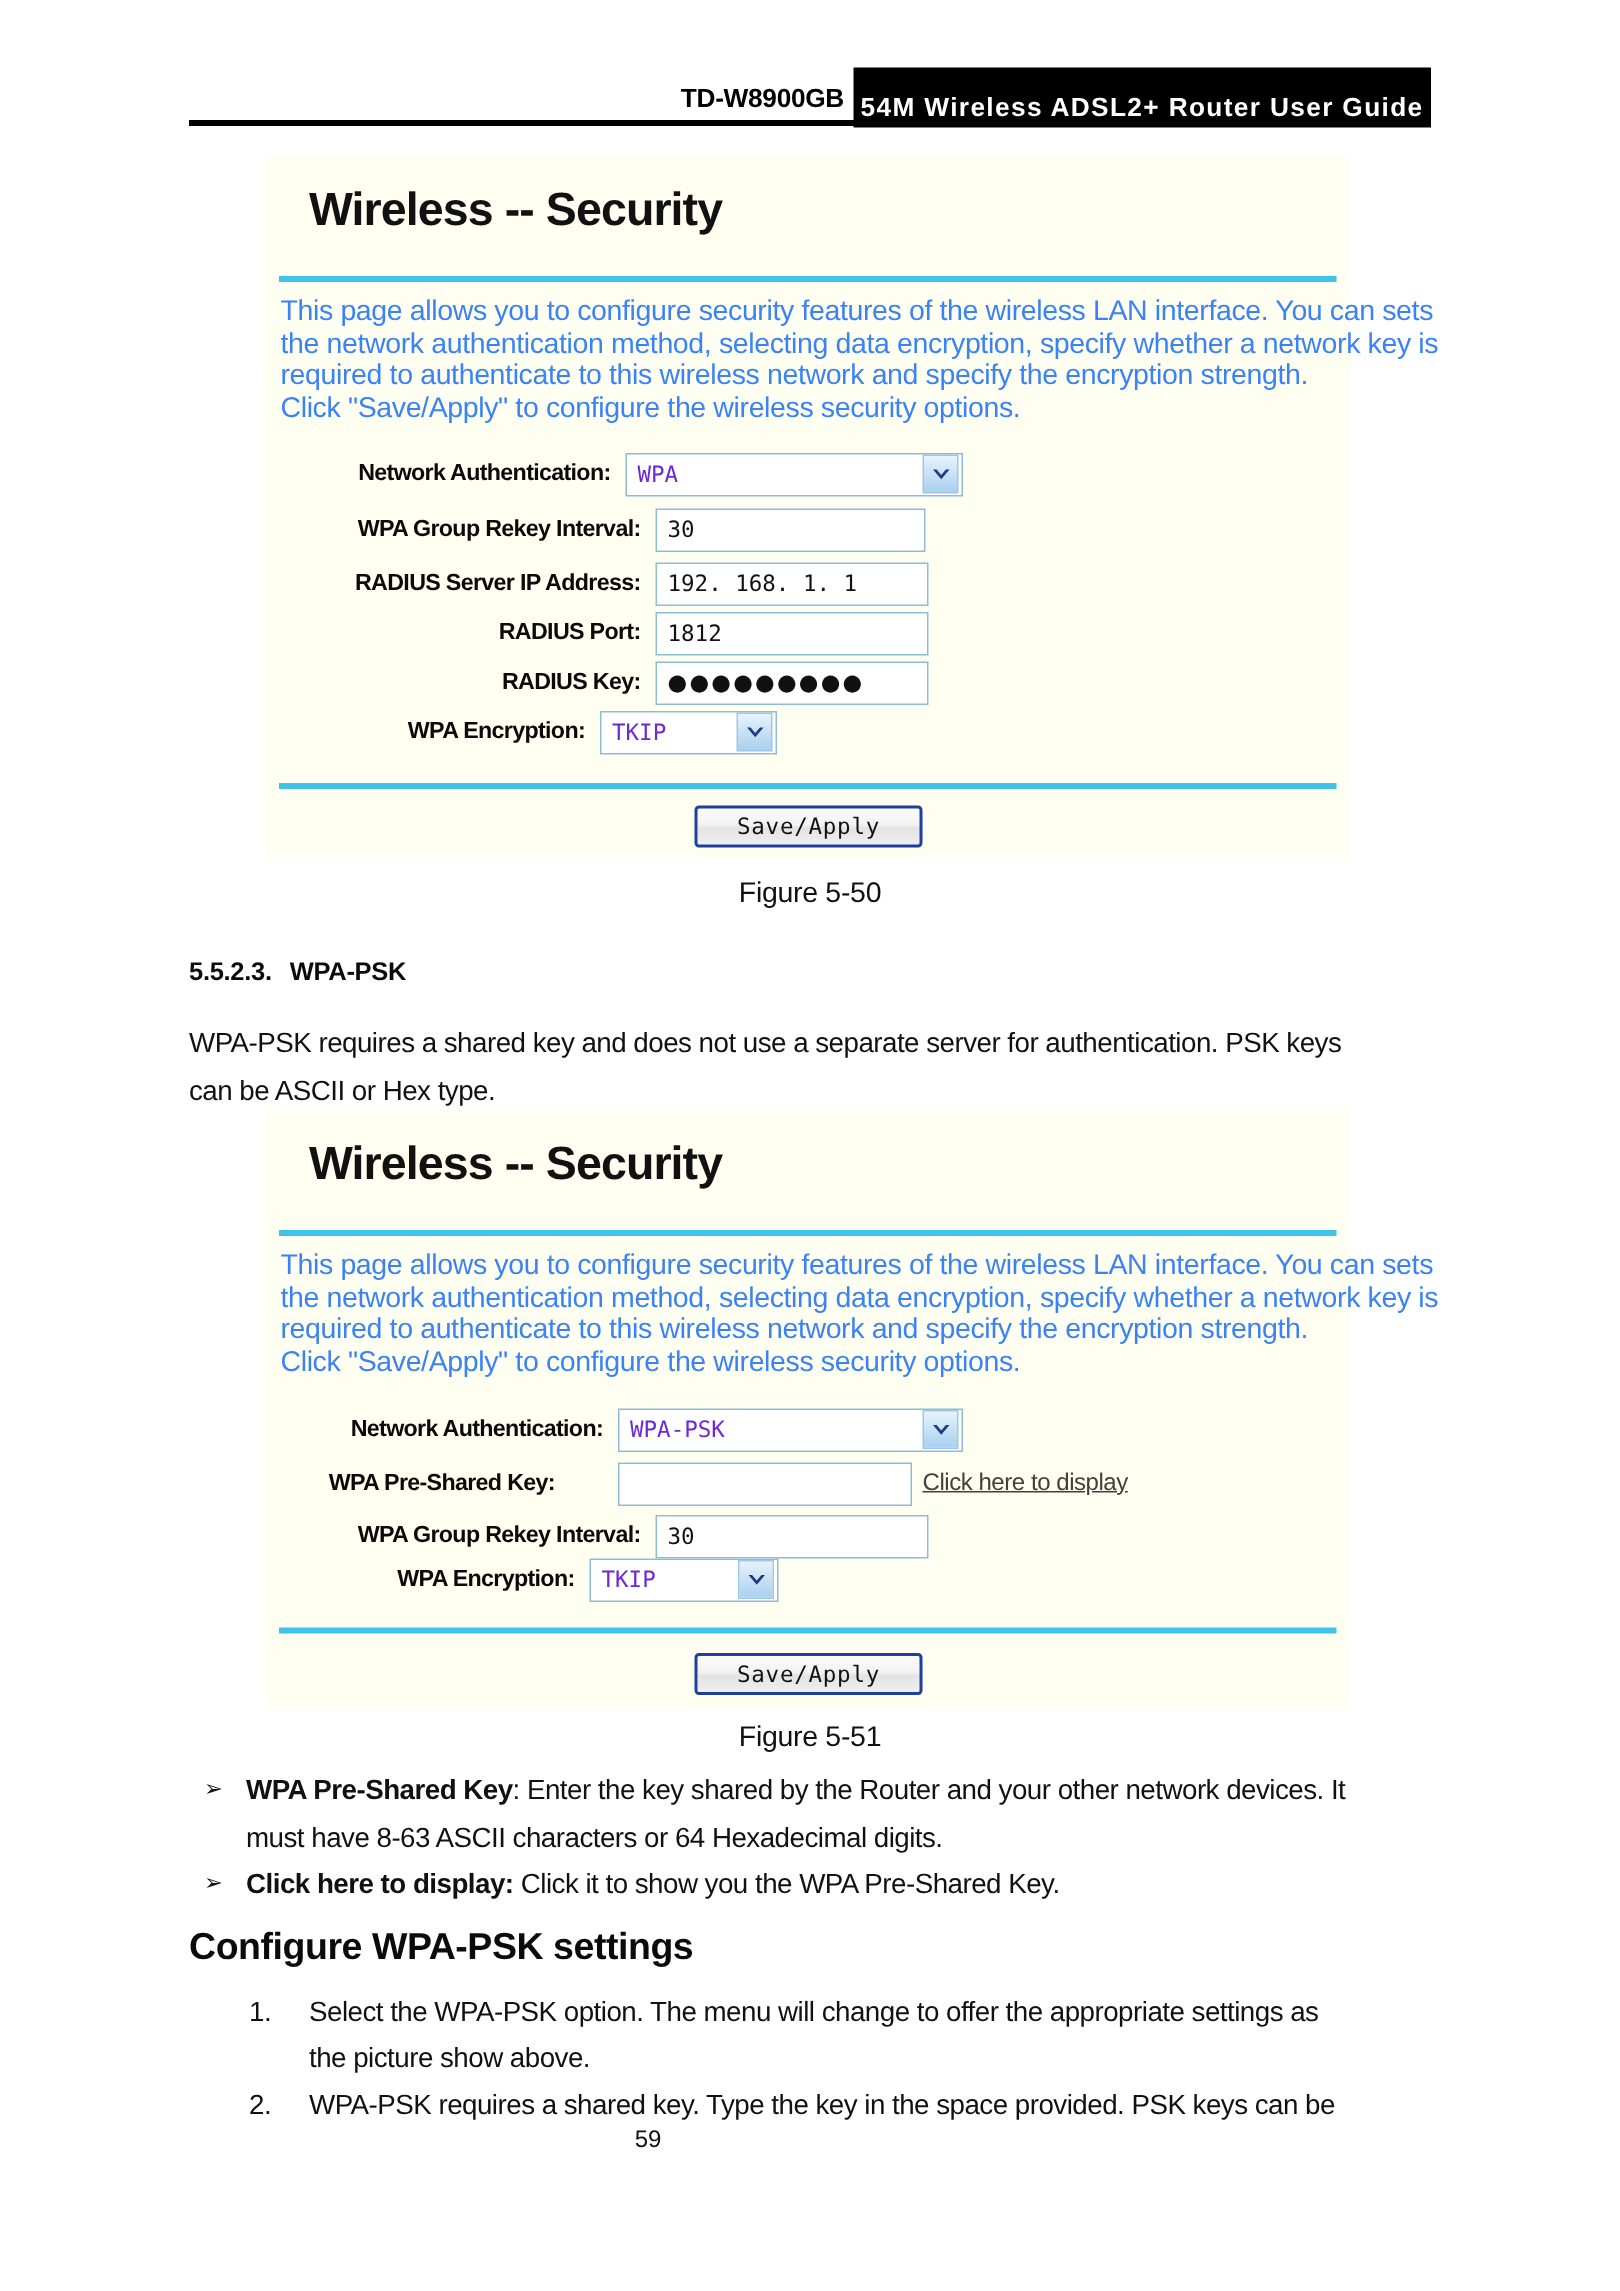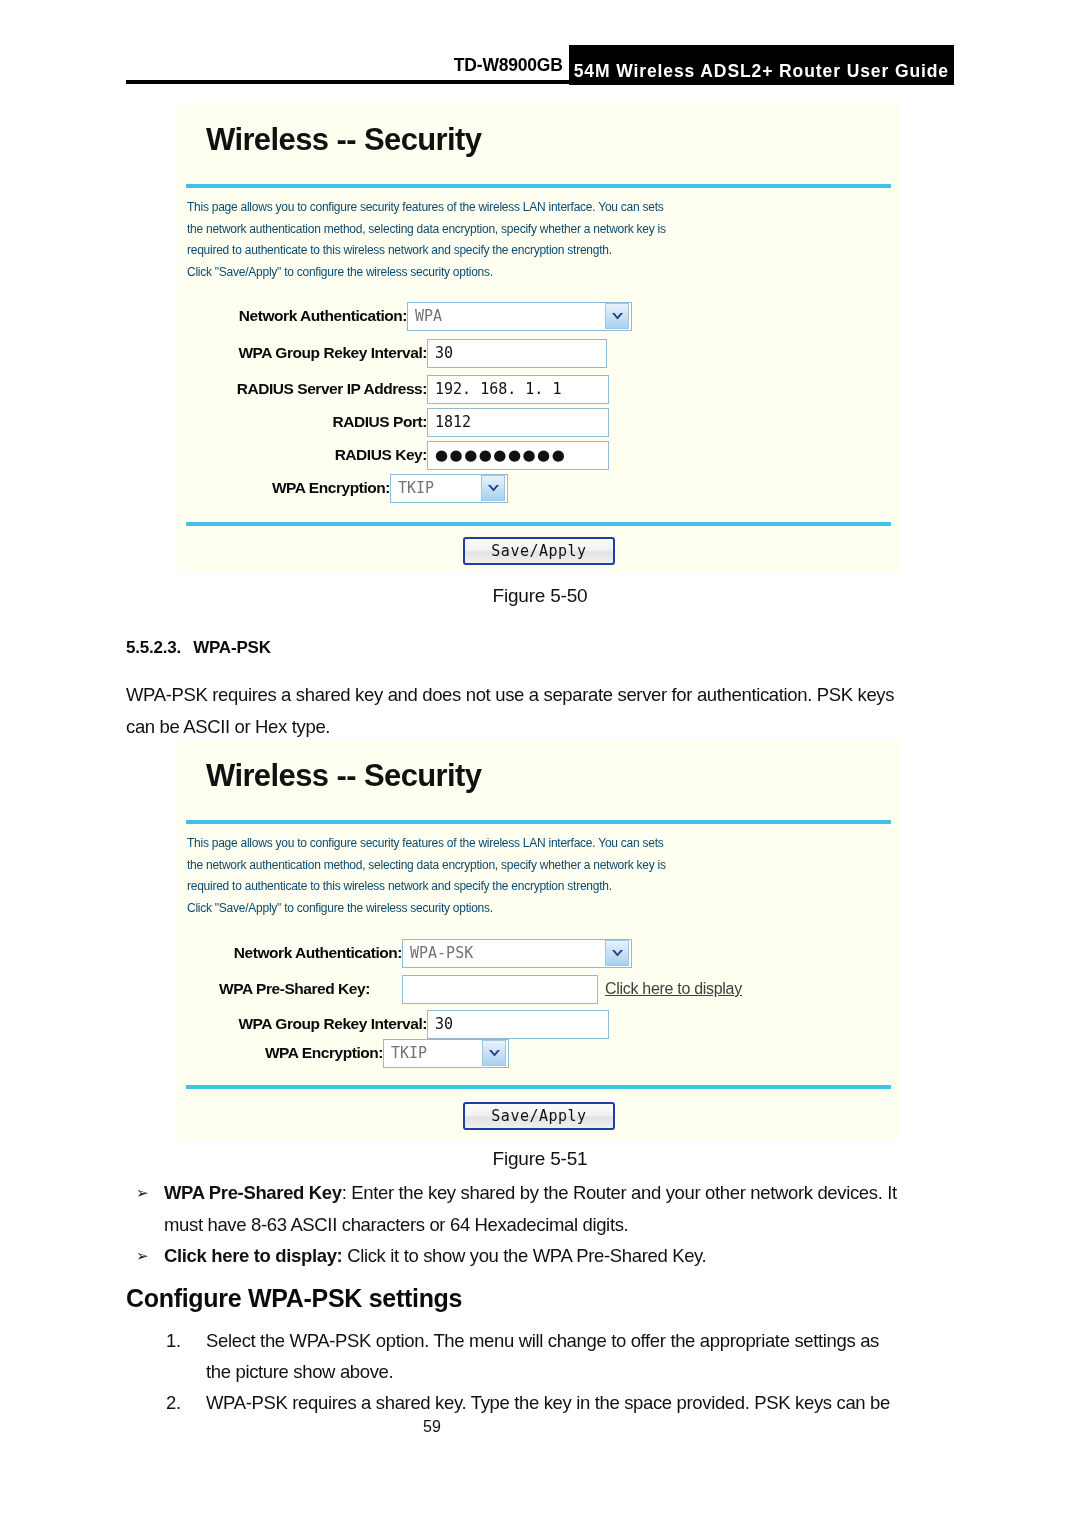--- a/index.html
+++ b/index.html
@@ -83,42 +83,43 @@
   #panel-wpa    .rule-top { top: 80px; }
   #panel-wpapsk .rule-top { top: 80px; }
   #panel-wpa    .rule-bottom { top: 418px; }
   #panel-wpapsk .rule-bottom { top: 345px; }
 
   .panel-desc {
     position: absolute;
     left: 10px;
     top: 93px;
     width: 704px;
-    font-size: 12px;
+    font-size: 19px;
     line-height: 21.5px;
-    color: #0c4a6e;
+    color: #3b82f6;
     letter-spacing: -0.25px;
   }
   .panel-desc .dl { display: block; white-space: nowrap; }
 
   
   .form-area { position: absolute; left: 0; top: 0; width: 100%; }
   .frow {
     position: absolute;
     display: flex;
     align-items: center;
     height: 30px;
   }
   .flabel {
     font-size: 15.5px;
     font-weight: bold;
     text-align: right;
     color: #0a0a0a;
     letter-spacing: -0.45px;
     white-space: nowrap;
+    padding-right: 10px;
   }
 
   
   .tinput {
     box-sizing: border-box;
     border: 1px solid #8fbcd4;
     background: #ffffff;
     height: 29px;
     font-family: "DejaVu Sans Mono", monospace;
     font-size: 15px;
@@ -142,21 +143,21 @@
     height: 29px;
     display: flex;
     align-items: center;
     justify-content: space-between;
     padding-left: 7px;
     padding-right: 2px;
   }
   .tselect .sel-val {
     font-family: "DejaVu Sans Mono", monospace;
     font-size: 15px;
-    color: #737373;
+    color: #6d28d9;
     white-space: nowrap;
   }
   .sel-btn {
     width: 22px;
     height: 24px;
     background: linear-gradient(to bottom, #e8f3fc 0%, #c8e1f5 50%, #a9d1ef 100%);
     border: 1px solid #9fc6e4;
     display: flex;
     align-items: center;
     justify-content: center;

